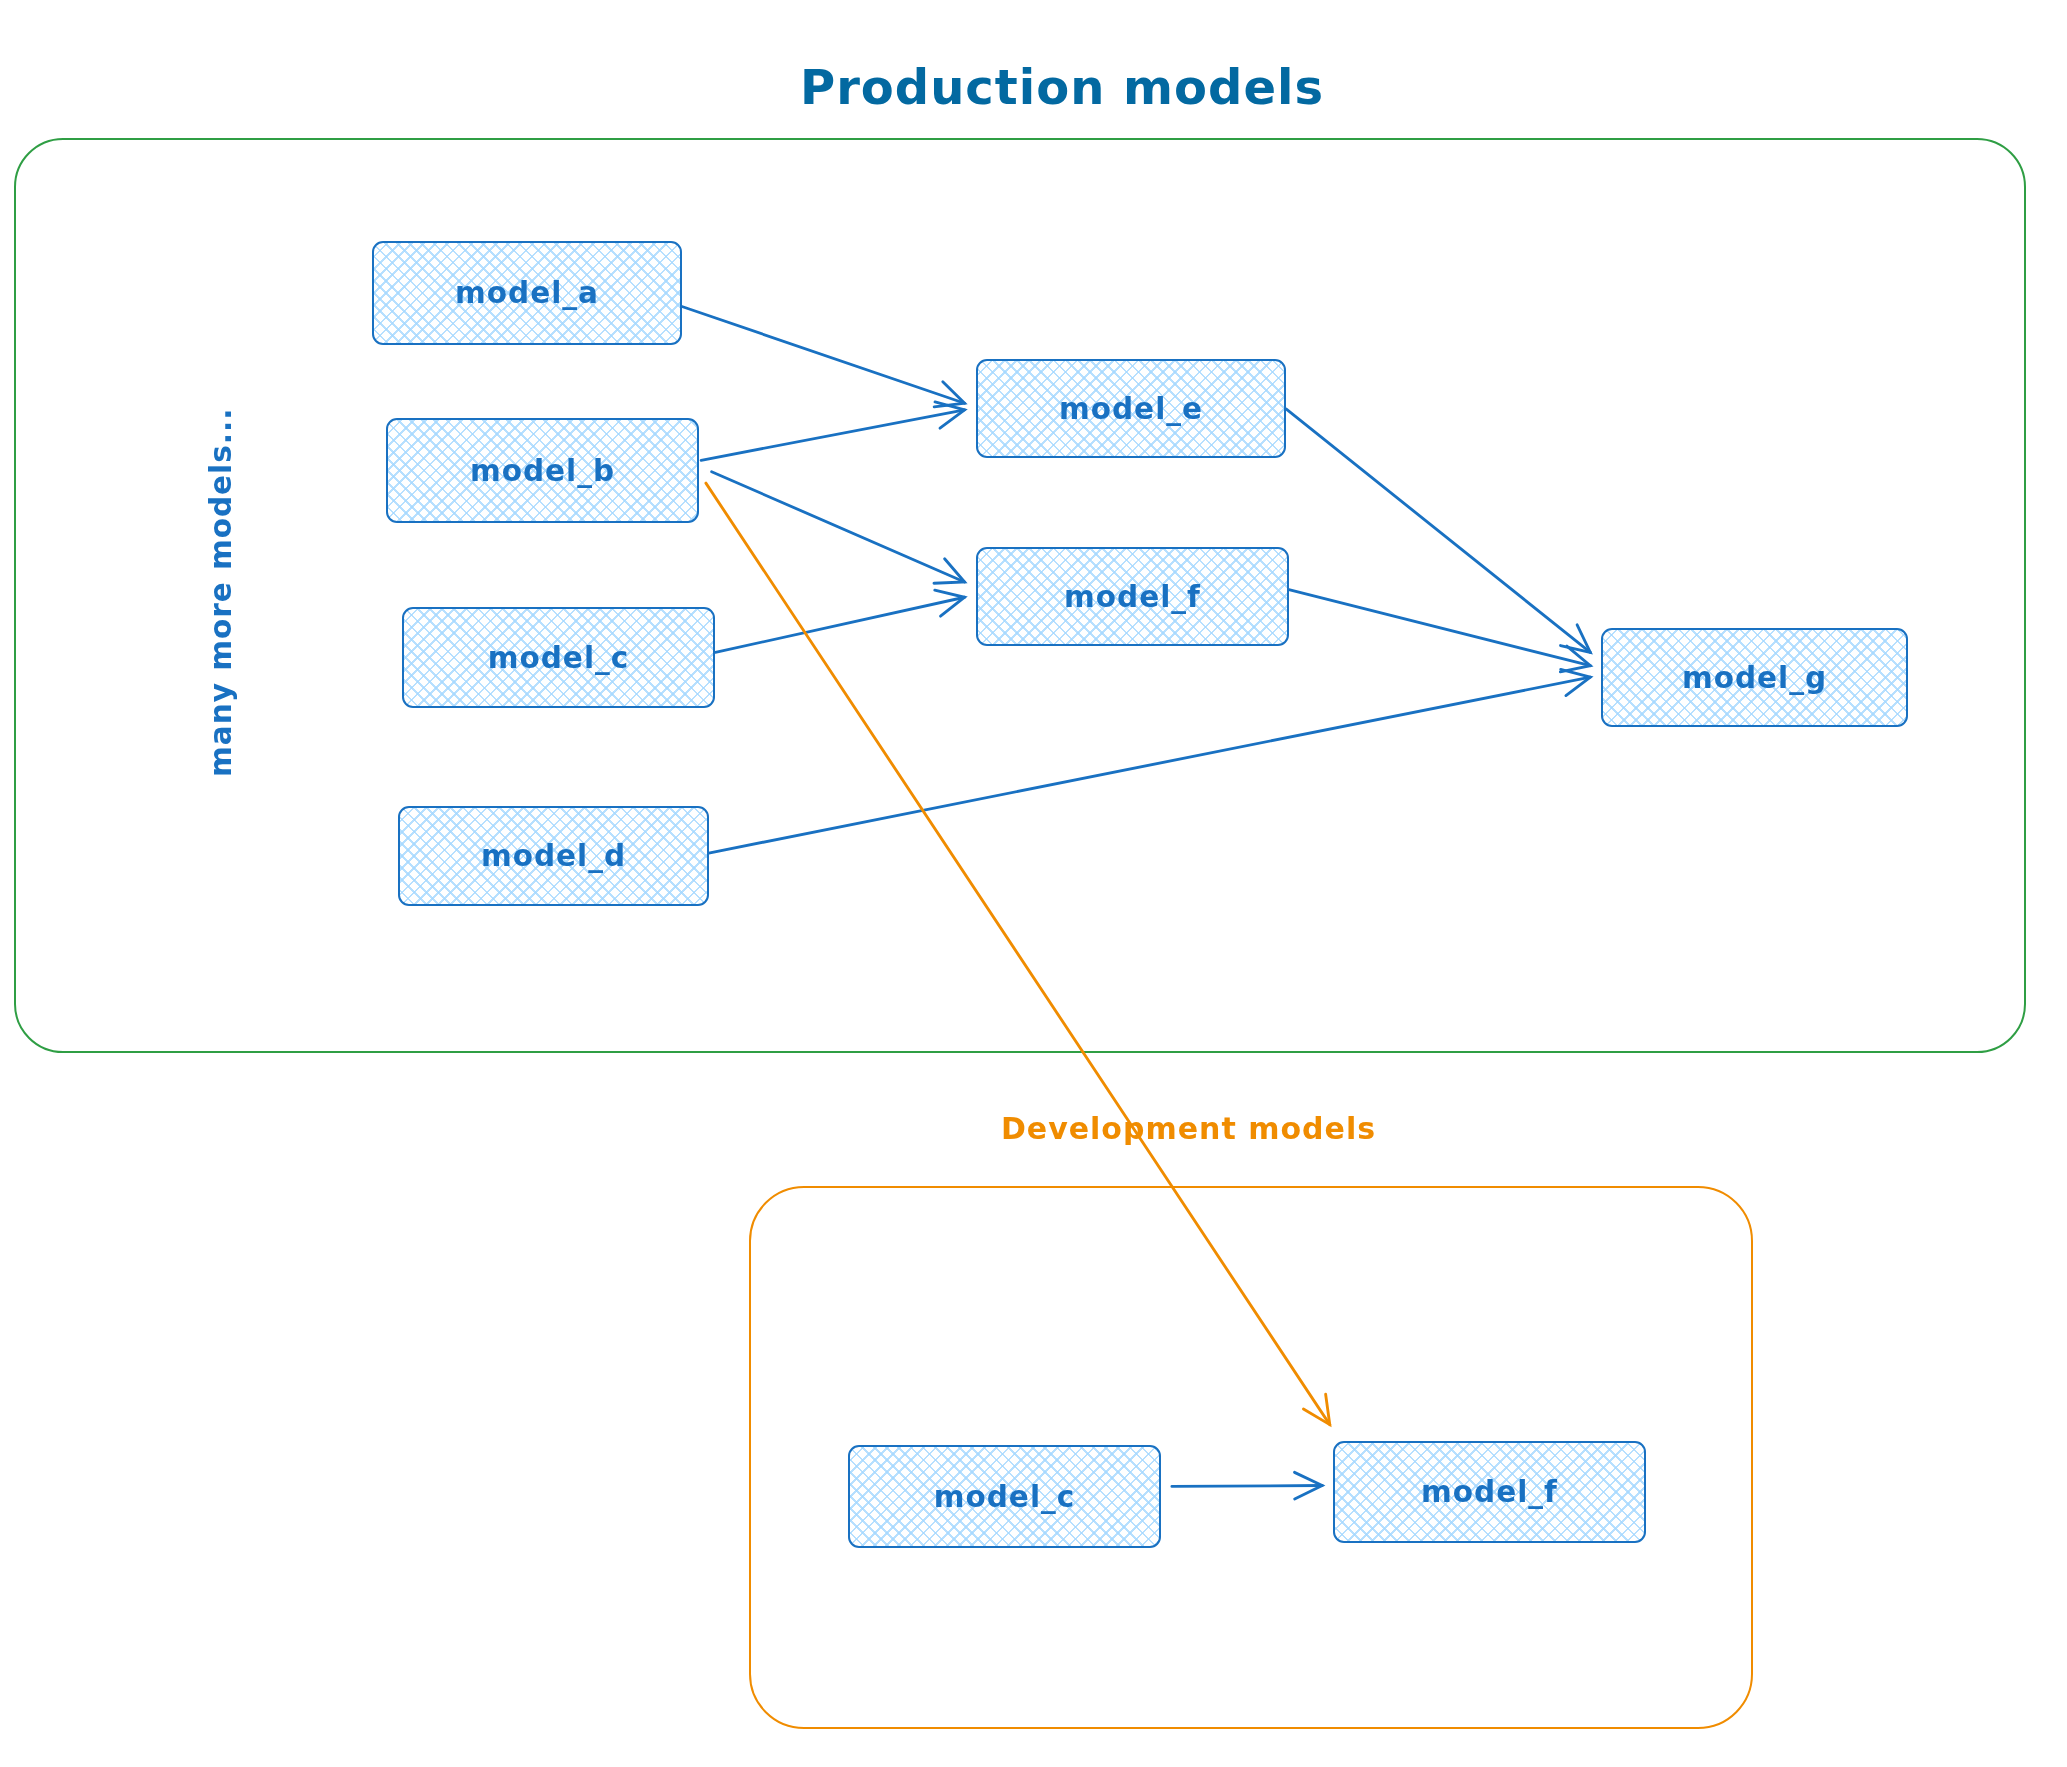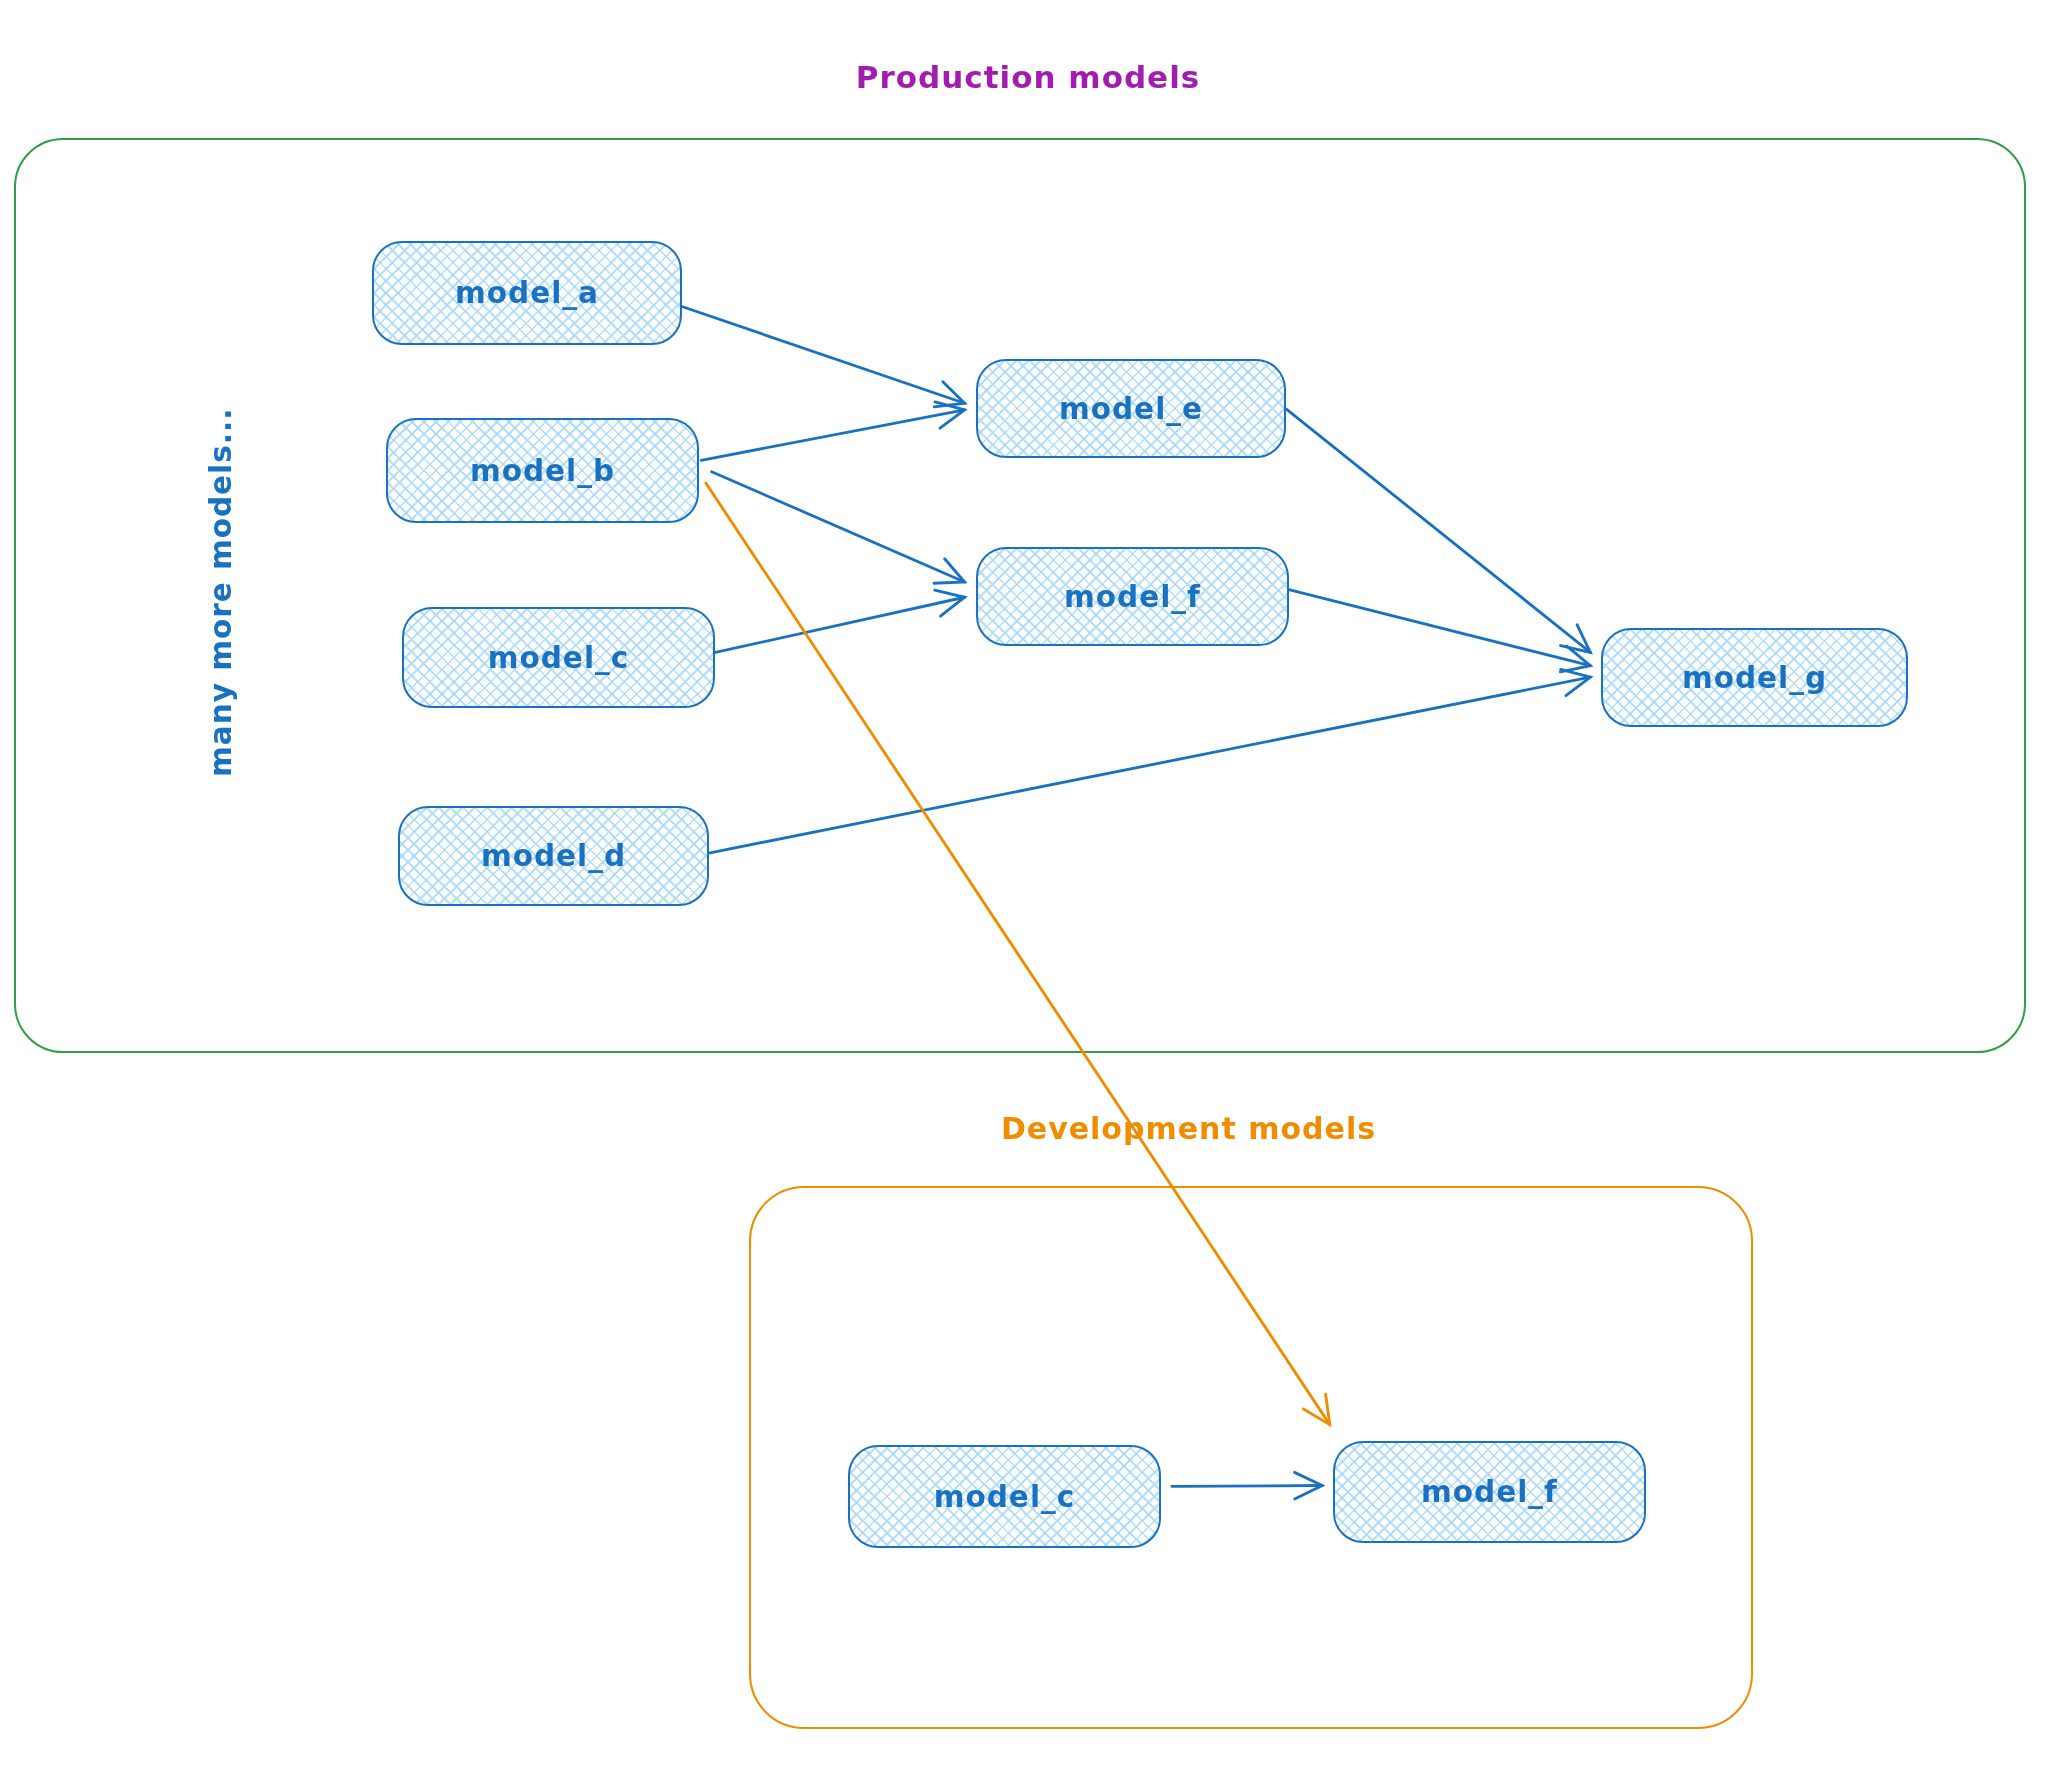--- a/index.html
+++ b/index.html
@@ -29,23 +29,23 @@
     border: 2.9px solid #f08c00;
     border-radius: 55px;
   }
   .group-title {
     position: absolute;
     text-align: center;
     font-weight: 600;
     letter-spacing: 1px;
   }
   .group-title.production {
-    left: 733px; top: 59px; width: 590px;
-    font-size: 31px;
-    color: #a21caf;
+    left: 767px; top: 59px; width: 590px;
+    font-size: 48px;
+    color: #0369a1;
   }
   .group-title.development {
     left: 989px; top: 1111px; width: 399px;
     font-size: 30px;
     color: #f08c00;
   }
   .side-note {
     position: absolute;
     left: 73px; top: 604px;
     width: 304px; height: 42px;
@@ -56,21 +56,21 @@
     color: #1971c2;
     letter-spacing: 1px;
     white-space: nowrap;
   }
   .node {
     position: absolute;
     display: flex;
     align-items: center;
     justify-content: center;
     border: 2.9px solid #1971c2;
-    border-radius: 30px;
+    border-radius: 11px;
     color: #1971c2;
     font-size: 29.5px;
     font-weight: 600;
     letter-spacing: 1px;
     background-color: #ffffff;
     background-image:
       repeating-linear-gradient(45deg, rgba(165,216,255,0.8) 0px, rgba(165,216,255,0.8) 1.9px, transparent 1.9px, transparent 8.6px),
       repeating-linear-gradient(135deg, rgba(165,216,255,0.8) 0px, rgba(165,216,255,0.8) 1.9px, transparent 1.9px, transparent 8.6px);
   }
   #node-model_a     { left: 372px;  top: 241px;  width: 306px; height: 100px; }

